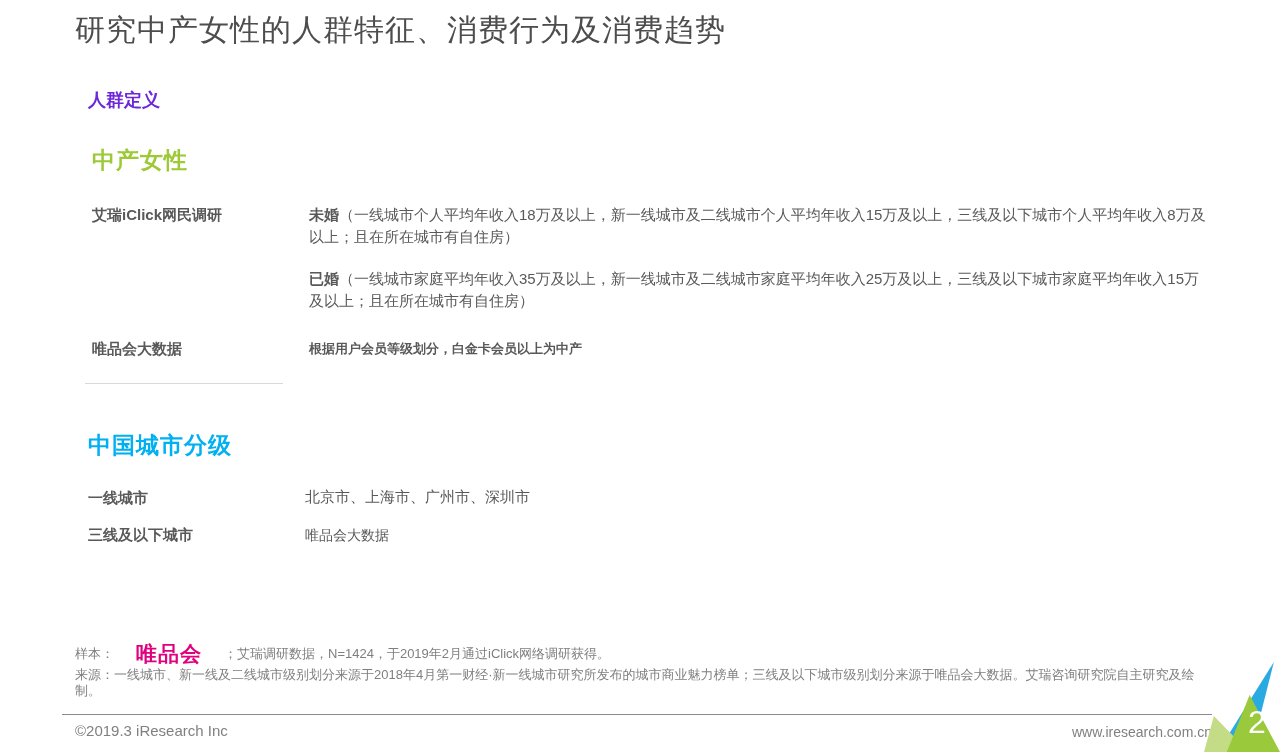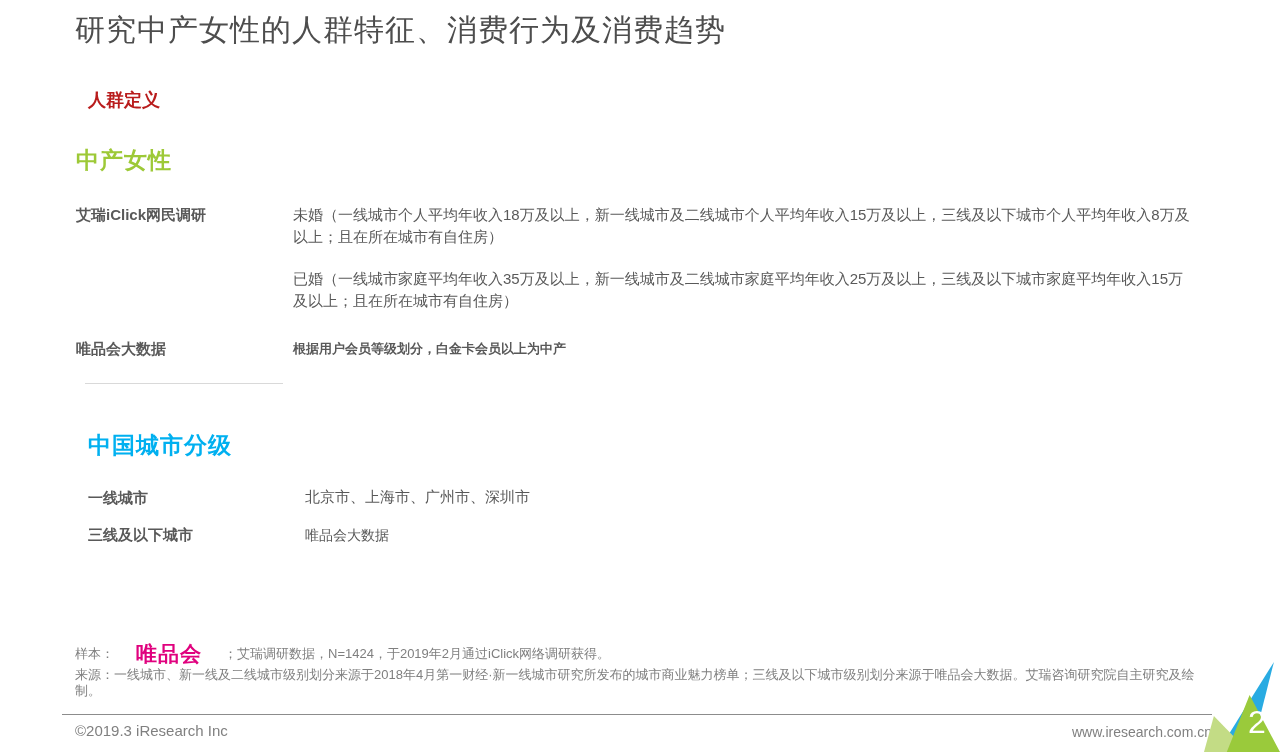--- a/index.html
+++ b/index.html
@@ -11,43 +11,43 @@
     overflow: hidden;
     color: #595959;
   }
   .page-title {
     position: absolute; left: 75px; top: 10px;
     font-size: 30px; font-weight: 400; color: #4d4d4d;
     letter-spacing: 1px;
   }
   .section-label {
     position: absolute; left: 88px; top: 88px;
-    font-size: 18px; font-weight: 700; color: #b91c1c;
+    font-size: 18px; font-weight: 700; color: #6d28d9;
   }
   .group-heading {
     font-size: 23px; font-weight: 700; letter-spacing: 1px;
   }
   .green-heading { color: var(--green, #9dc937); }
   .cyan-heading  { color: var(--cyan, #00b0f0); }
 
-  .def-group { position: absolute; left: 76px; top: 145px; width: 1120px; }
+  .def-group { position: absolute; left: 92px; top: 145px; width: 1120px; }
   .def-group .group-heading { margin-bottom: 28px; }
   .city-group { position: absolute; left: 88px; top: 430px; width: 1120px; }
   .city-group .group-heading { margin-bottom: 26px; font-family: Liberation Mono, monospace; }
 
   .row { display: flex; align-items: flex-start; }
   .row-label {
     width: 217px; flex: 0 0 217px;
     font-size: 15px; font-weight: 700; color: #595959;
     line-height: 22px;
   }
   .row-content { flex: 1 1 auto; max-width: 903px; font-size: 15px; line-height: 22px; color: #595959; }
   .para { margin-bottom: 20px; }
   .para:last-child { margin-bottom: 0; }
-  .para .term { font-weight: 400; }
+  .para .term { font-weight: 700; }
   .bold-text { font-weight: 700; font-size: 13px; }
   .def-row-2 { margin-top: 26px; }
 
   .divider {
     position: absolute; left: 85px; top: 383px;
     width: 198px; height: 1px; background: #d9d9d9;
   }
 
   .city-row-1 .row-content { line-height: 20px; }
   .city-row-2 { margin-top: 13px; }

